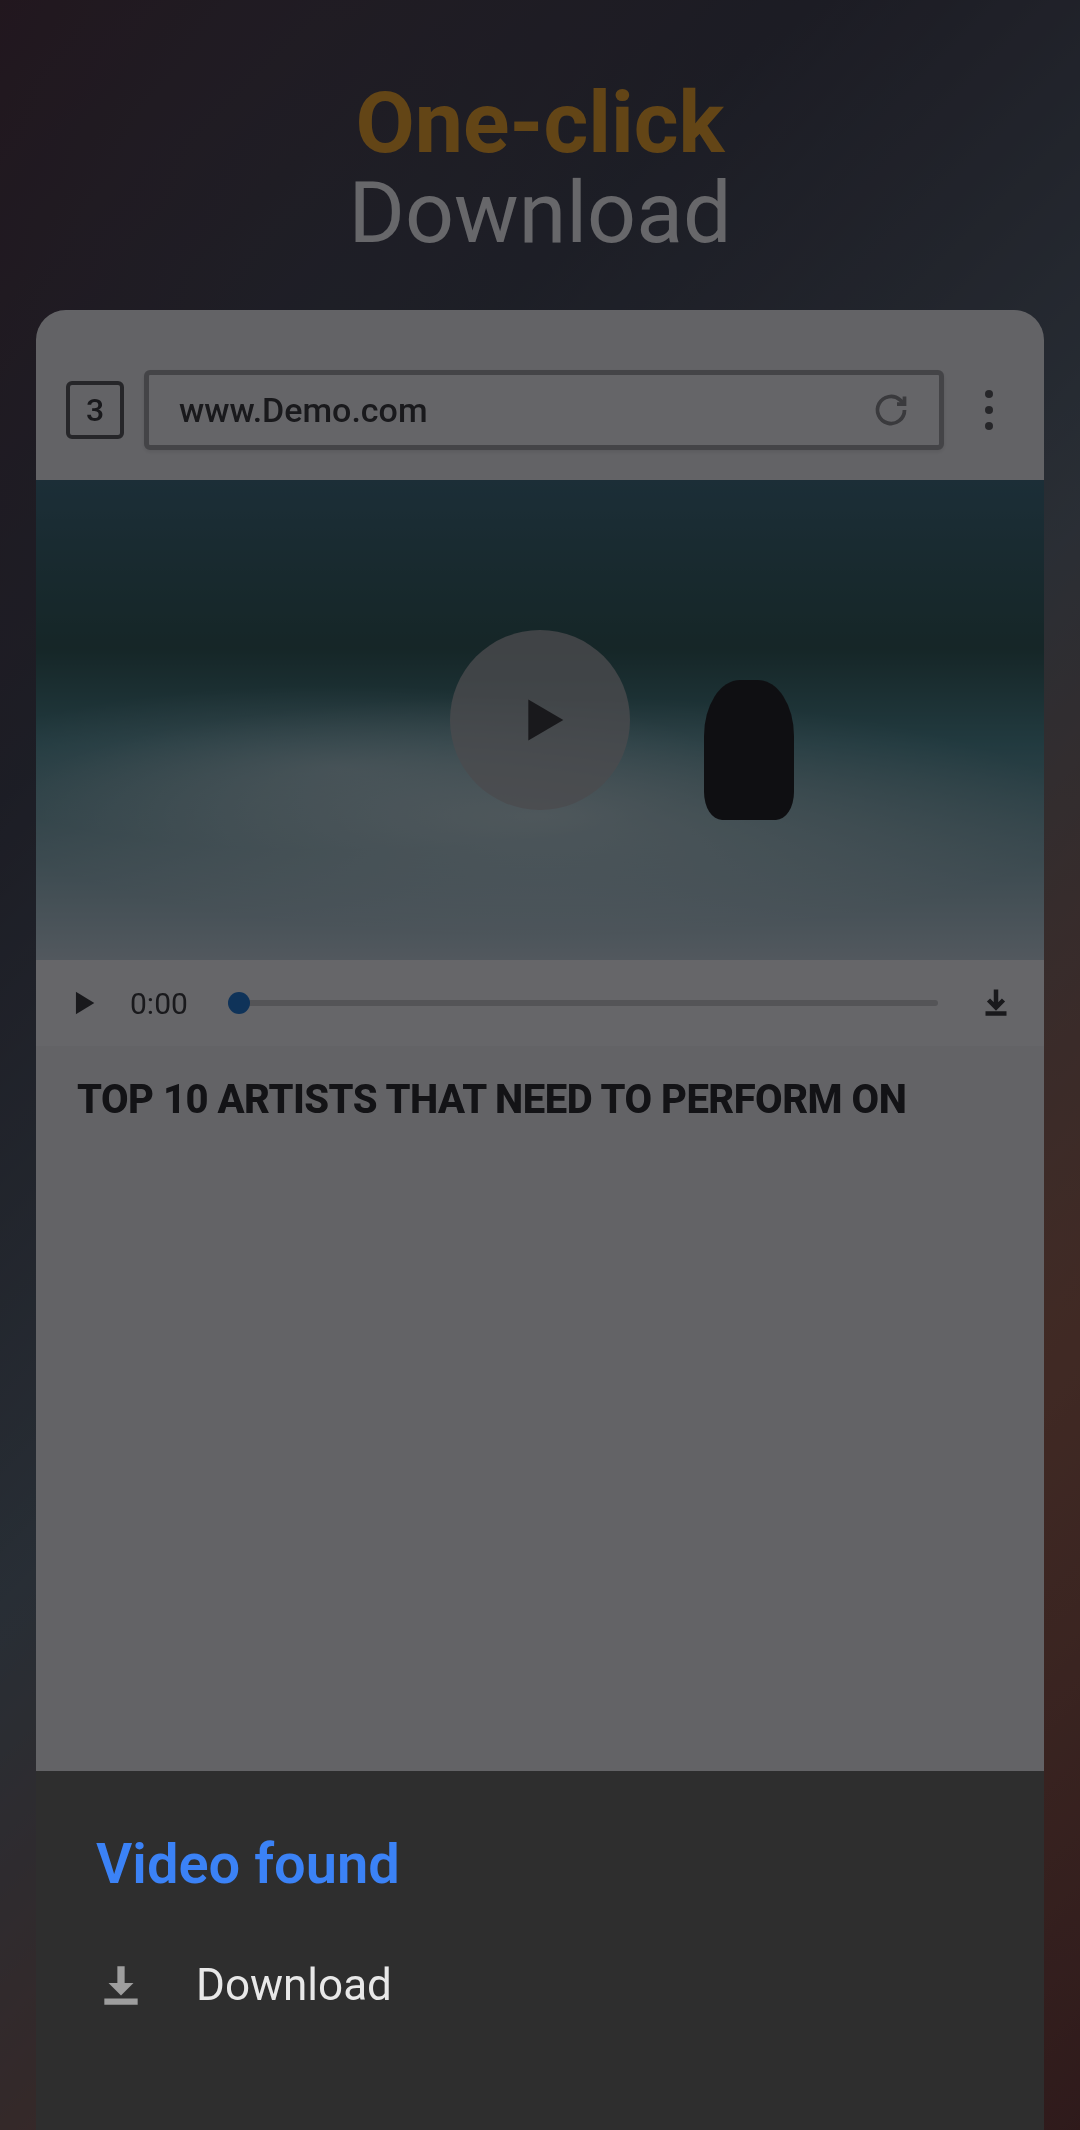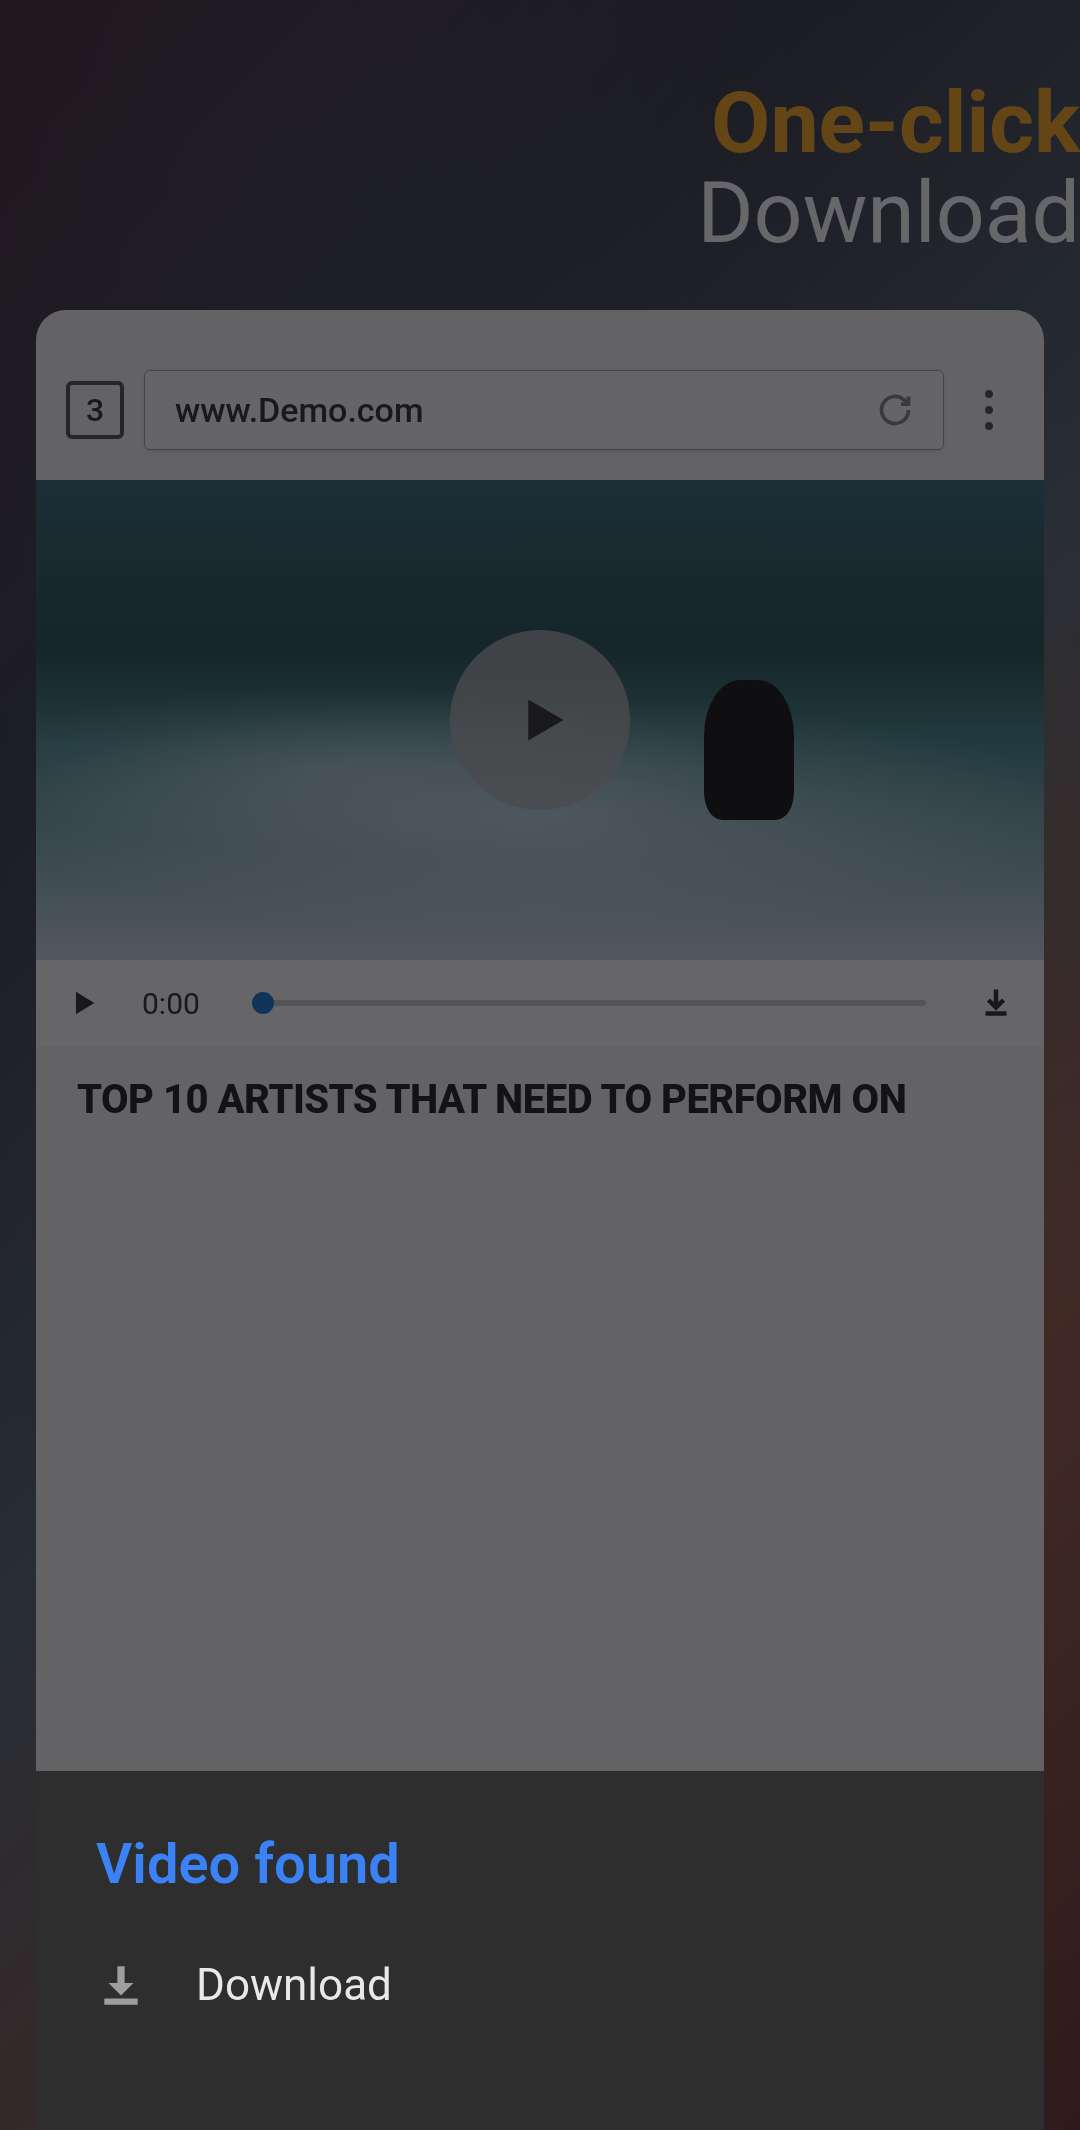--- a/index.html
+++ b/index.html
@@ -12,21 +12,21 @@
       overflow: hidden;
     }
     .bg-overlay {
       position: absolute; inset: 0;
       background: radial-gradient(ellipse at 30% 20%, rgba(70,90,100,0.4), transparent 60%),
                   radial-gradient(ellipse at 90% 60%, rgba(200,120,80,0.3), transparent 50%);
     }
     .headline {
       position: absolute;
       top: 80px; left: 0; right: 0;
-      text-align: right;
+      text-align: center;
     }
     .headline-1 { color: #f5a623; font-size: 86px; font-weight: 700; line-height: 1; }
     .headline-2 { color: #ffffff; font-size: 86px; font-weight: 400; line-height: 1.1; }
     .phone {
       position: absolute;
       top: 310px; left: 36px; right: 36px; bottom: 0;
       background: #f5f5f5;
       border-radius: 30px 30px 0 0;
       overflow: hidden;
     }
@@ -38,21 +38,21 @@
     .tab-count {
       width: 58px; height: 58px;
       border: 4px solid #555; border-radius: 6px;
       display: flex; align-items: center; justify-content: center;
       font-size: 32px; font-weight: 500; color: #333;
     }
     .url-bar {
       flex: 1;
       height: 80px;
       background: #fafafa;
-      border: 1px solid #a3a3a3; border-radius: 6px;
+      border: 5px solid #a3a3a3; border-radius: 6px;
       box-shadow: 0 2px 4px rgba(0,0,0,0.1);
       display: flex; align-items: center;
       padding: 0 30px;
       font-size: 34px; color: #333; font-weight: 500;
       gap: 11px;
     }
     .url-text { flex: 1; }
     .reload-icon { color: #888; display: flex; }
     .menu-dots { width: 50px; display: flex; flex-direction: column; align-items: center; gap: 8px; }
     .dot { width: 8px; height: 8px; border-radius: 50%; background: #555; }
@@ -77,21 +77,21 @@
     }
     .play-btn {
       position: absolute; left: 50%; top: 50%;
       transform: translate(-50%, -50%);
       width: 180px; height: 180px; border-radius: 50%;
       background: rgba(180,180,180,0.8);
       display: flex; align-items: center; justify-content: center;
     }
     .controls-row {
       display: flex; align-items: center;
-      padding: 25px 30px; gap: 42px;
+      padding: 25px 30px; gap: 30px;
       background: #fcfcfc;
     }
     .ctrl-play { display: flex; }
     .time { font-size: 30px; color: #333; }
     .slider { flex: 1; position: relative; height: 6px; background: #ccc; border-radius: 3px; margin: 0 10px; }
     .slider-thumb { position: absolute; left: 0; top: -8px; width: 22px; height: 22px; border-radius: 50%; background: #1976d2; }
     .dl-inline { display: flex; }
     .article-title {
       padding: 30px 30px 0 30px;
       font-size: 40px; font-weight: 800; color: #222;

